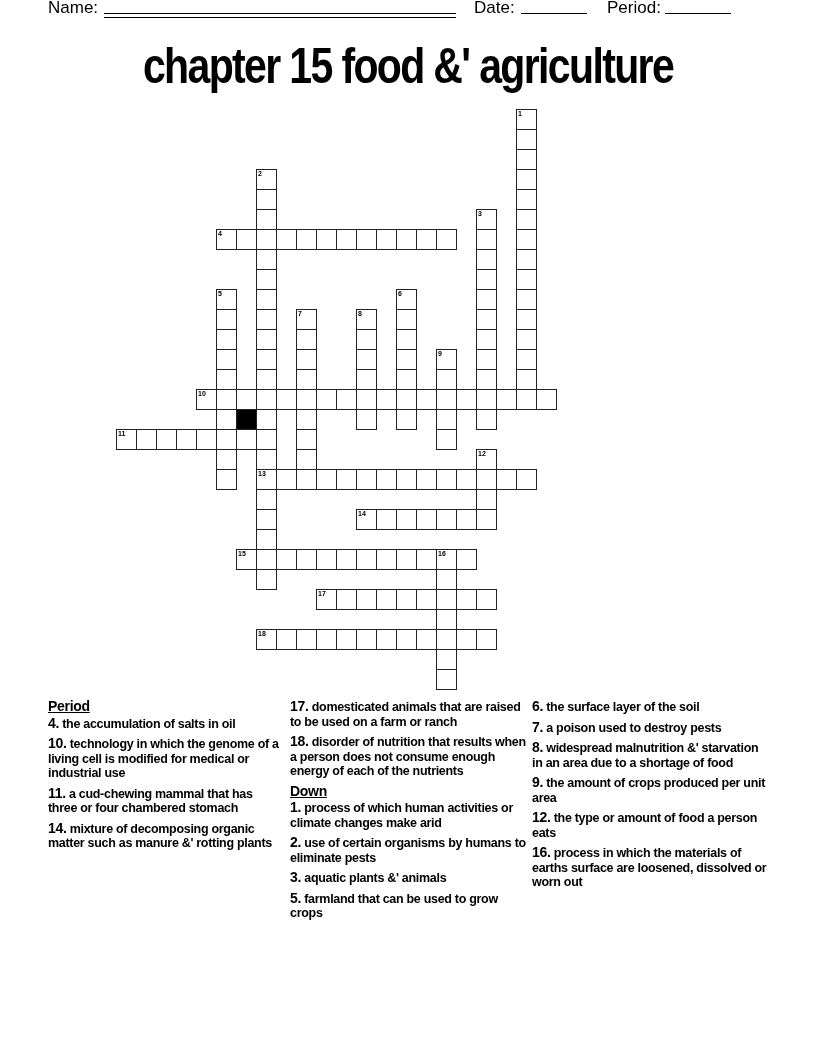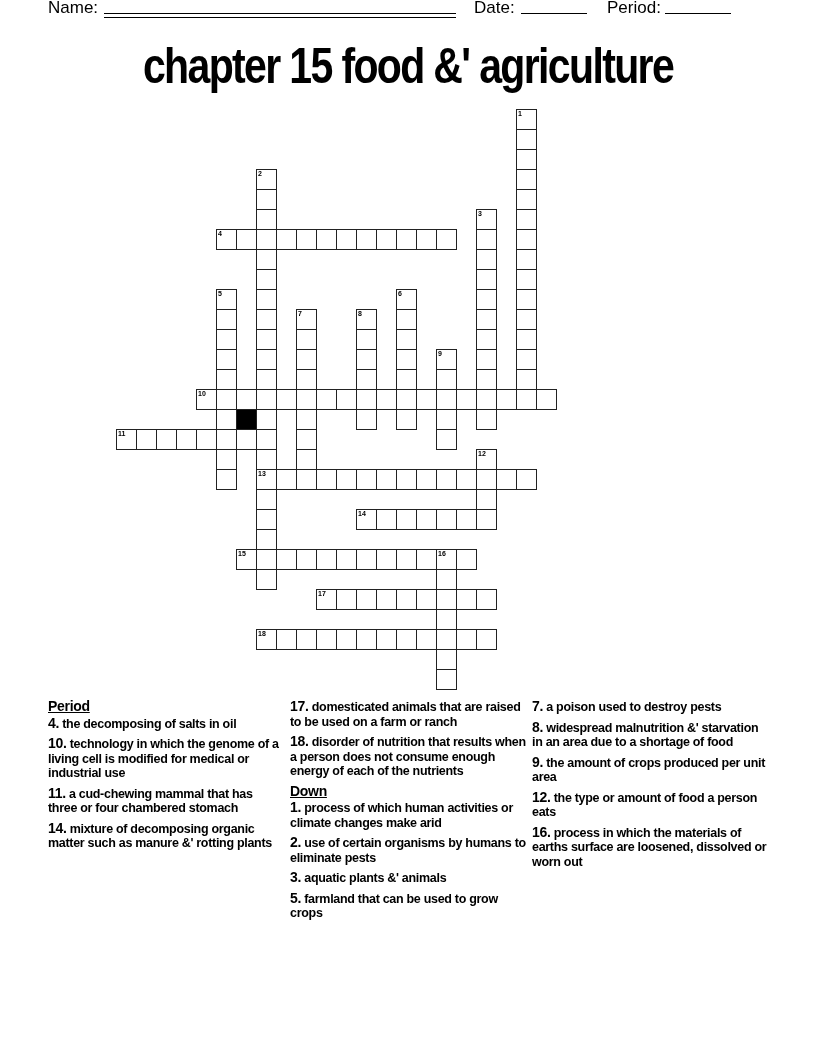--- a/index.html
+++ b/index.html
@@ -241,41 +241,42 @@
     <div class="cell" style="left: 300px; top: 520px;"></div>
     <div class="cell" style="left: 340px; top: 520px;"></div>
     <div class="cell" style="left: 360px; top: 520px;"></div>
     <div class="cell black" style="left: 120px; top: 300px;"></div>
   </div>
 
 <div class="clues">
   <div class="col" style="left:48px;width:236px;">
     <div class="clue-head">Period</div>
     <div id="col1-clues">
-        <div class="clue"><span class="n">4.</span><span> the decomposing of salts in oil</span></div>
+        <div class="clue"><span class="n">4.</span><span> the accumulation of salts in oil</span></div>
         <div class="clue"><span class="n">10.</span><span> technology in which the genome of a living cell is modified for medical or industrial use</span></div>
         <div class="clue"><span class="n">11.</span><span> a cud-chewing mammal that has three or four chambered stomach</span></div>
         <div class="clue"><span class="n">14.</span><span> mixture of decomposing organic matter such as manure &amp;' rotting plants</span></div>
       </div>
   </div>
   <div class="col" style="left:290px;width:236px;">
     <div id="col2-clues-a">
         <div class="clue"><span class="n">17.</span><span> domesticated animals that are raised to be used on a farm or ranch</span></div>
         <div class="clue"><span class="n">18.</span><span> disorder of nutrition that results when a person does not consume enough energy of each of the nutrients</span></div>
       </div>
     <div class="clue-head">Down</div>
     <div id="col2-clues-d">
         <div class="clue"><span class="n">1.</span><span> process of which human activities or climate changes make arid</span></div>
         <div class="clue"><span class="n">2.</span><span> use of certain organisms by humans to eliminate pests</span></div>
         <div class="clue"><span class="n">3.</span><span> aquatic plants &amp;' animals</span></div>
         <div class="clue"><span class="n">5.</span><span> farmland that can be used to grow crops</span></div>
       </div>
   </div>
   <div class="col" style="left:532px;width:236px;">
     <div id="col3-clues">
+        <div class="clue"><span class="n">6.</span><span> the surface layer of the soil</span></div>
         <div class="clue"><span class="n">7.</span><span> a poison used to destroy pests</span></div>
         <div class="clue"><span class="n">8.</span><span> widespread malnutrition &amp;' starvation in an area due to a shortage of food</span></div>
         <div class="clue"><span class="n">9.</span><span> the amount of crops produced per unit area</span></div>
         <div class="clue"><span class="n">12.</span><span> the type or amount of food a person eats</span></div>
         <div class="clue"><span class="n">16.</span><span> process in which the materials of earths surface are loosened, dissolved or worn out</span></div>
       </div>
   </div>
 </div>
 
 </body></html>

